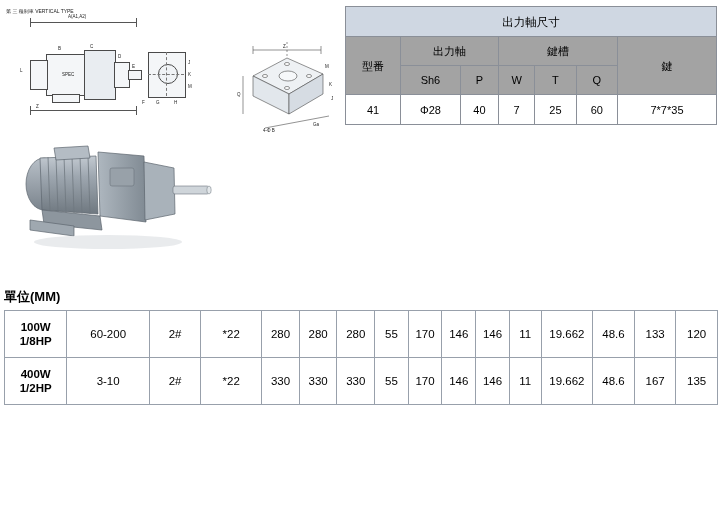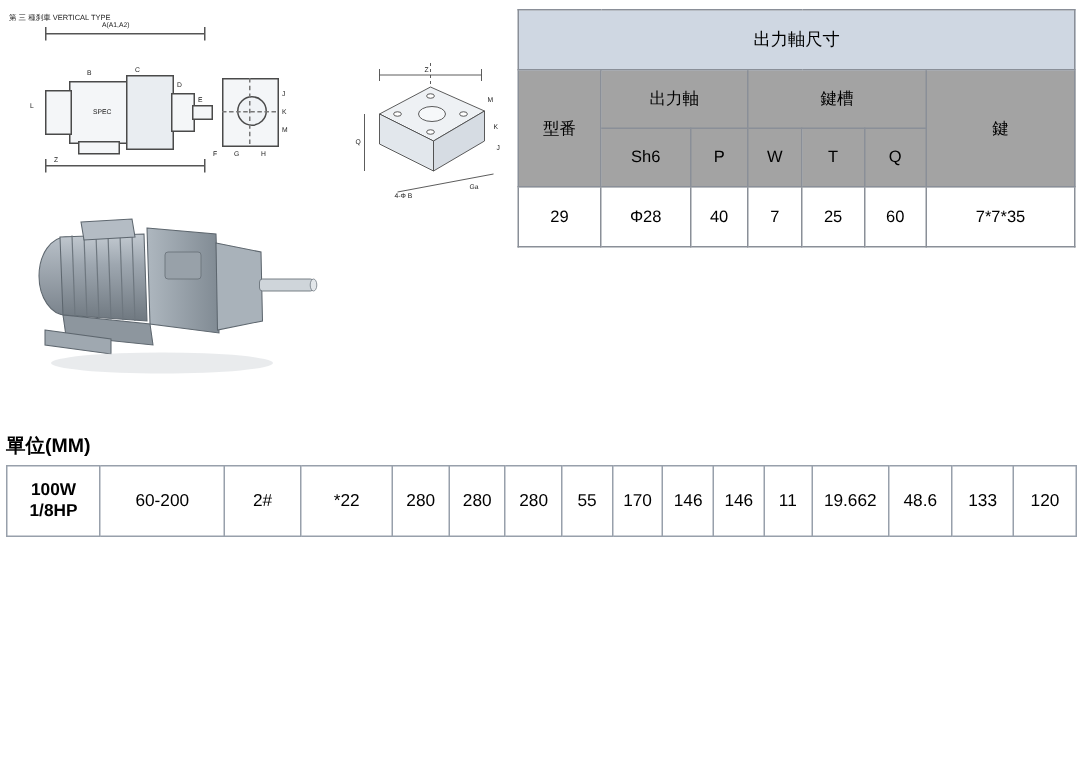--- a/index.html
+++ b/index.html
@@ -24,21 +24,21 @@
     width: 372px;
   }
   table.spec {
     border-collapse: collapse;
     width: 100%;
     font-size: 11px;
   }
   table.spec td, table.spec th {
     border: 1px solid #8a8f98;
     text-align: center;
-    padding: 11px 1px;
+    padding: 6px 1px;
     font-weight: normal;
     line-height: 14px;
   }
   table.spec .hdr {
     background: #cfd7e2;
     font-size: 11.5px;
     height: 17px;
   }
   table.spec .hdr2 {
     background: #a3a3a3;
@@ -170,21 +170,21 @@
       <td class="hdr2" rowspan="2" style="width:96px">鍵</td>
     </tr>
     <tr>
       <td class="hdr2">Sh6</td>
       <td class="hdr2">P</td>
       <td class="hdr2">W</td>
       <td class="hdr2">T</td>
       <td class="hdr2">Q</td>
     </tr>
     <tr>
-      <td class="val">29</td>
+      <td class="val">41</td>
       <td class="val">Φ28</td>
       <td class="val">40</td>
       <td class="val">7</td>
       <td class="val">25</td>
       <td class="val">60</td>
       <td class="val">7*7*35</td>
     </tr>
   </tbody>
     </table>
 </div>
@@ -344,15 +344,36 @@
       <td>146</td>
       <td>146</td>
       <td>11</td>
       <td>19.662</td>
       <td>48.6</td>
       <td>133</td>
       <td>120</td>
     </tr>
 
 
+    <tr class="row-c">
+      <td class="bold two-line">
+        <div>400W</div>
+        <div>1/2HP</div>
+      </td>
+      <td>3-10</td>
+      <td>2#</td>
+      <td>*22</td>
+      <td>330</td>
+      <td>330</td>
+      <td>330</td>
+      <td>55</td>
+      <td>170</td>
+      <td>146</td>
+      <td>146</td>
+      <td>11</td>
+      <td>19.662</td>
+      <td>48.6</td>
+      <td>167</td>
+      <td>135</td>
+    </tr>
   </tbody>
     </table>
 </div>
 
 </body></html>

